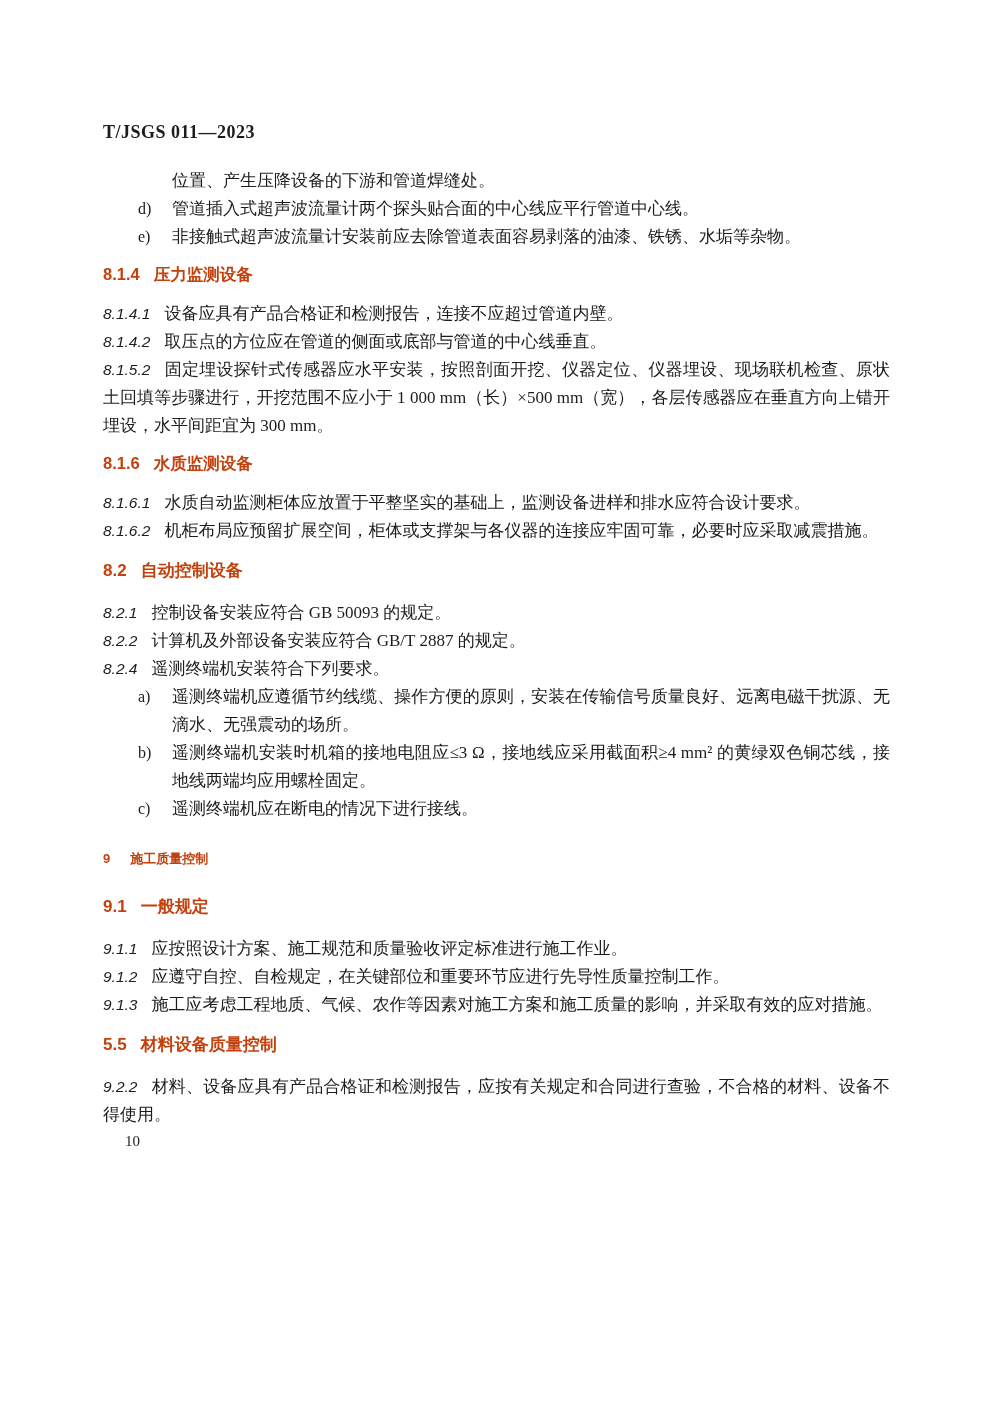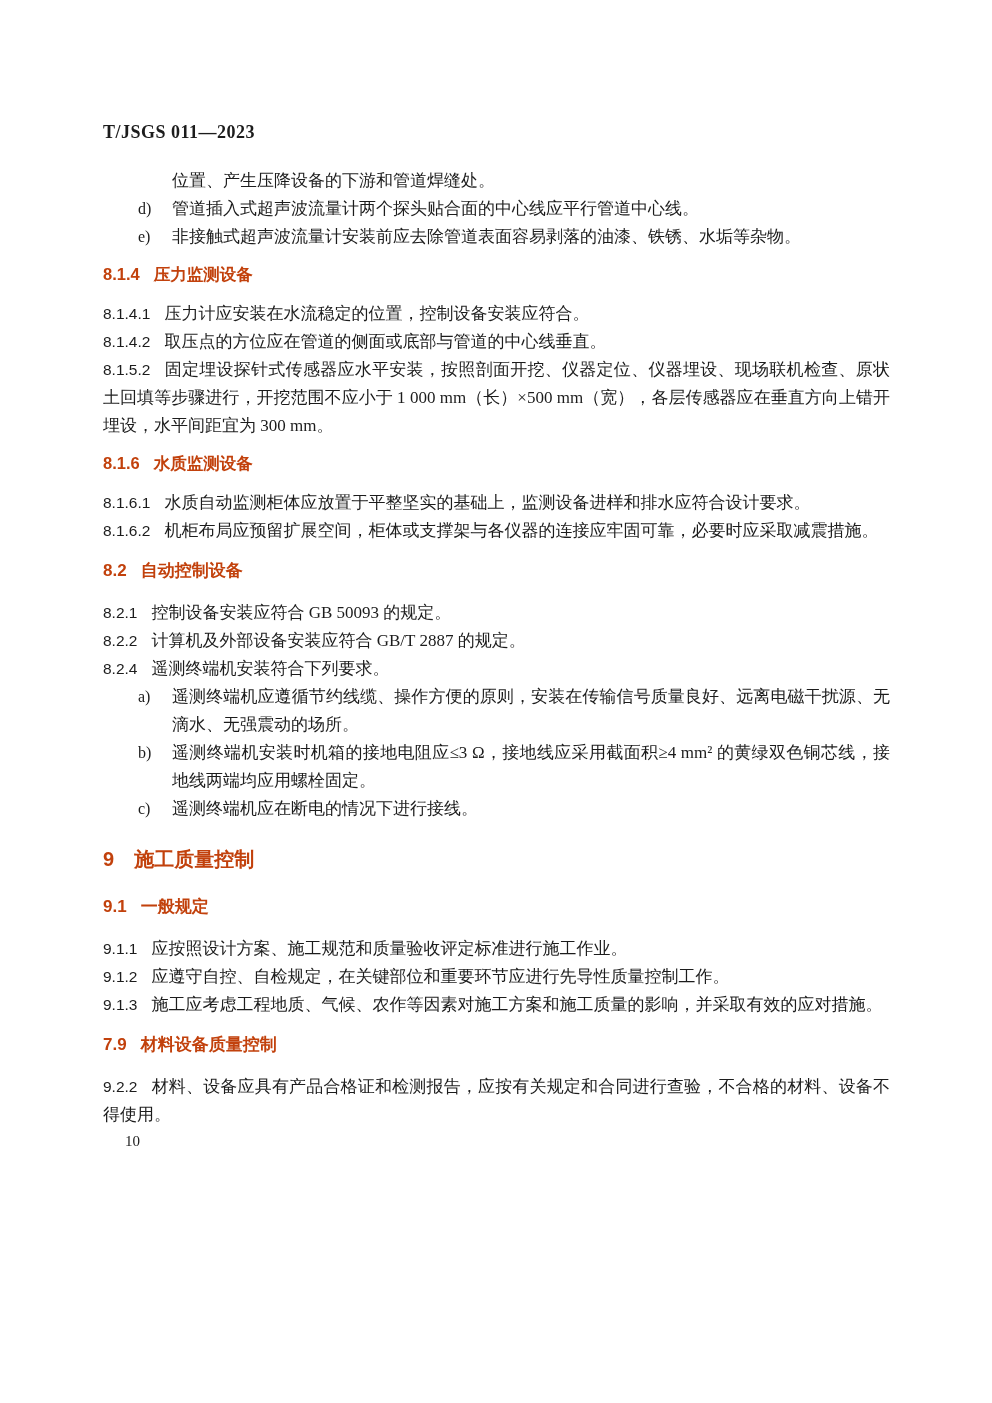--- a/index.html
+++ b/index.html
@@ -30,20 +30,21 @@
     margin: 0;
     font-size: 17px;
     line-height: 28px;
     text-align: justify;
   }
   .clause .cnum {
     font-family: "Liberation Sans", sans-serif;
     font-size: 15.5px;
     margin-right: 14px;
     white-space: nowrap;
+    font-style: italic;
   }
   .list-item, .continuation {
     padding-left: 69px;
     position: relative;
   }
   .list-item .marker {
     position: absolute;
     left: 35px;
     top: 0;
     font-size: 16px;
@@ -51,21 +52,21 @@
   }
   .heading {
     margin: 0;
     font-family: "Liberation Sans", sans-serif;
     font-weight: bold;
     color: #c2410c;
     text-align: left;
   }
   .heading .hnum { margin-right: 14px; }
   .h1 {
-    font-size: 20px;
+    font-size: 13px;
     line-height: 24px;
     margin: 24px 0 24px;
   }
   .h1 .hnum { margin-right: 20px; }
   .h2 {
     font-size: 17px;
     line-height: 24px;
     margin: 14px 0 16px;
   }
   .h3 {
@@ -88,21 +89,21 @@
   <div class="doc-header">T/JSGS 011—2023</div>
 
   <p class="para continuation"><span>位置、产生压降设备的下游和管道焊缝处。</span></p>
 
   <p class="para list-item"><span class="marker">d)</span><span>管道插入式超声波流量计两个探头贴合面的中心线应平行管道中心线。</span></p>
 
   <p class="para list-item"><span class="marker">e)</span><span>非接触式超声波流量计安装前应去除管道表面容易剥落的油漆、铁锈、水垢等杂物。</span></p>
 
   <p class="heading h3"><span class="hnum">8.1.4</span><span>压力监测设备</span></p>
 
-  <p class="para clause"><span class="cnum">8.1.4.1</span><span>压力计应安装在水流稳定的位置，控制设备安装应符合。</span></p>
+  <p class="para clause"><span class="cnum">8.1.4.1</span><span>设备应具有产品合格证和检测报告，连接不应超过管道内壁。</span></p>
 
   <p class="para clause"><span class="cnum">8.1.4.2</span><span>取压点的方位应在管道的侧面或底部与管道的中心线垂直。</span></p>
 
 
 
   <p class="para clause"><span class="cnum">8.1.5.2</span><span>固定埋设探针式传感器应水平安装，按照剖面开挖、仪器定位、仪器埋设、现场联机检查、原状土回填等步骤进行，开挖范围不应小于 1 000 mm（长）×500 mm（宽），各层传感器应在垂直方向上错开埋设，水平间距宜为 300 mm。</span></p>
 
   <p class="heading h3"><span class="hnum">8.1.6</span><span>水质监测设备</span></p>
 
   <p class="para clause"><span class="cnum">8.1.6.1</span><span>水质自动监测柜体应放置于平整坚实的基础上，监测设备进样和排水应符合设计要求。</span></p>
@@ -127,20 +128,20 @@
   <p class="heading h1"><span class="hnum">9</span><span>施工质量控制</span></p>
 
   <p class="heading h2"><span class="hnum">9.1</span><span>一般规定</span></p>
 
   <p class="para clause"><span class="cnum">9.1.1</span><span>应按照设计方案、施工规范和质量验收评定标准进行施工作业。</span></p>
 
   <p class="para clause"><span class="cnum">9.1.2</span><span>应遵守自控、自检规定，在关键部位和重要环节应进行先导性质量控制工作。</span></p>
 
   <p class="para clause"><span class="cnum">9.1.3</span><span>施工应考虑工程地质、气候、农作等因素对施工方案和施工质量的影响，并采取有效的应对措施。</span></p>
 
-  <p class="heading h2"><span class="hnum">7.9</span><span>材料设备质量控制</span></p>
+  <p class="heading h2"><span class="hnum">5.5</span><span>材料设备质量控制</span></p>
 
 
   <p class="para clause"><span class="cnum">9.2.2</span><span>材料、设备应具有产品合格证和检测报告，应按有关规定和合同进行查验，不合格的材料、设备不得使用。</span></p>
 
   <div class="page-number">10</div>
 
 </div>
 
 </body></html>

